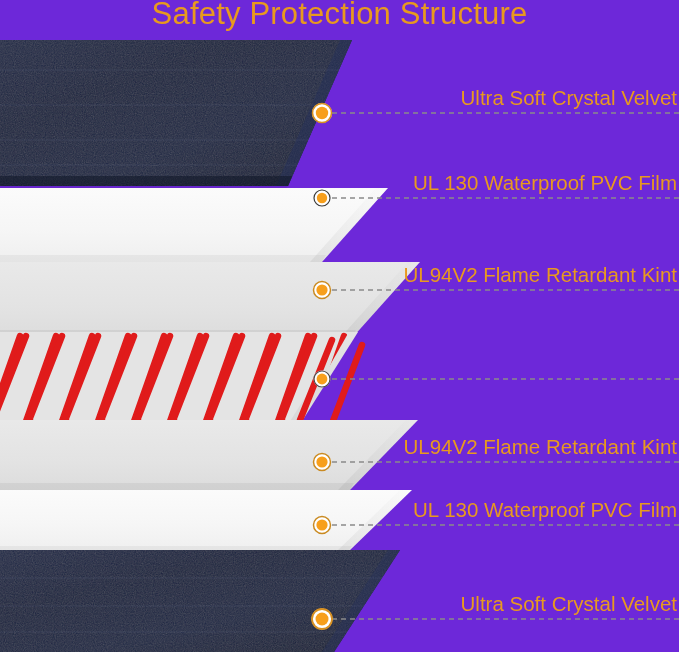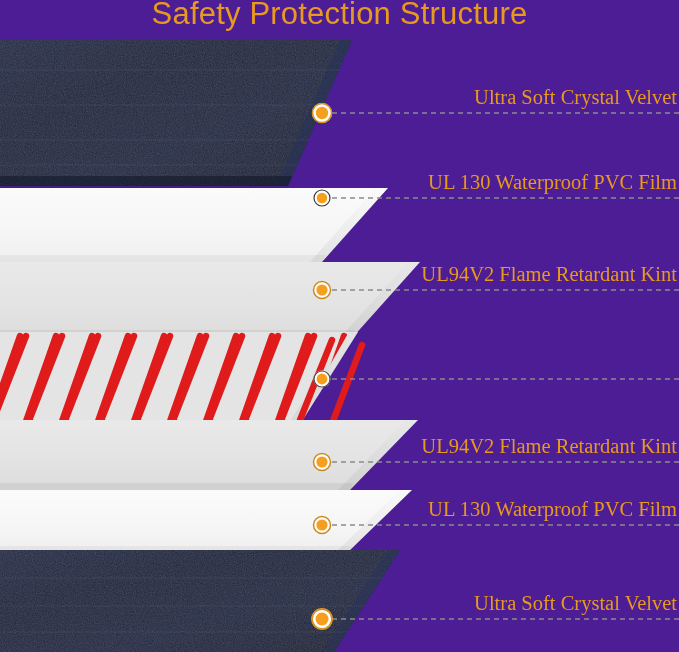--- a/index.html
+++ b/index.html
@@ -7,21 +7,21 @@
     padding: 0;
     background: #ffffff;
   }
   body {
     font-family: "Liberation Sans", sans-serif;
   }
   #stage {
     position: relative;
     width: 679px;
     height: 652px;
-    background: #4c1d95;
+    background: #6d28d9;
     overflow: hidden;
   }
 
   
   #title {
     position: absolute;
     left: 0;
     top: -4px;
     width: 679px;
     text-align: center;
@@ -46,21 +46,20 @@
   
   .callout {
     position: absolute;
     z-index: 30;
     color: #e8991f;
     font-size: 20.5px;
     font-weight: 400;
     white-space: nowrap;
     text-align: right;
     right: 2px;
-    font-family: Liberation Serif, serif;
   }
 </style>
 </head>
 <body>
 
 <div id="stage">
 
   <div id="title">Safety Protection Structure</div>
 
   <svg id="diagram" viewBox="0 0 679 652">

